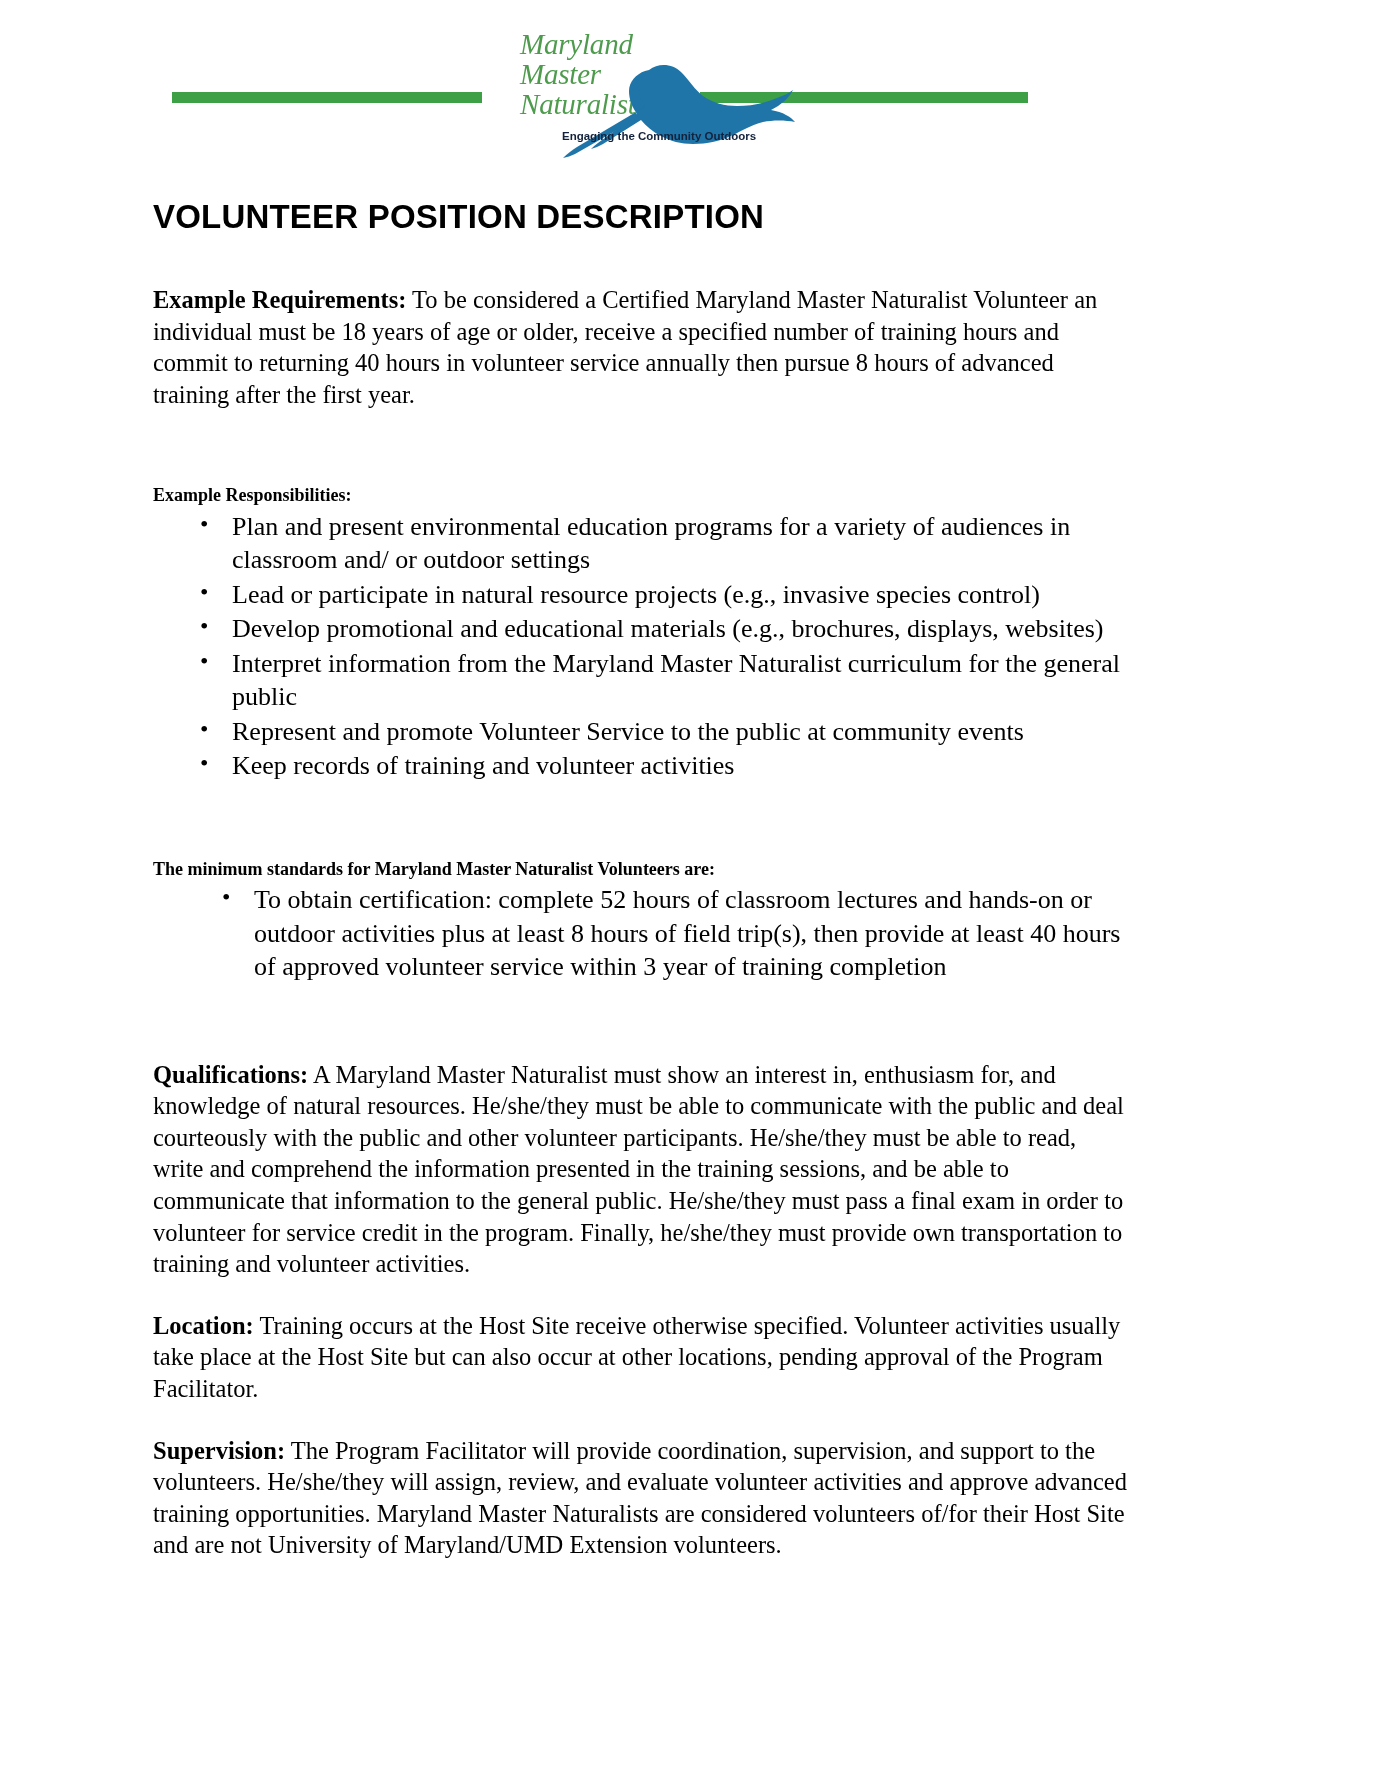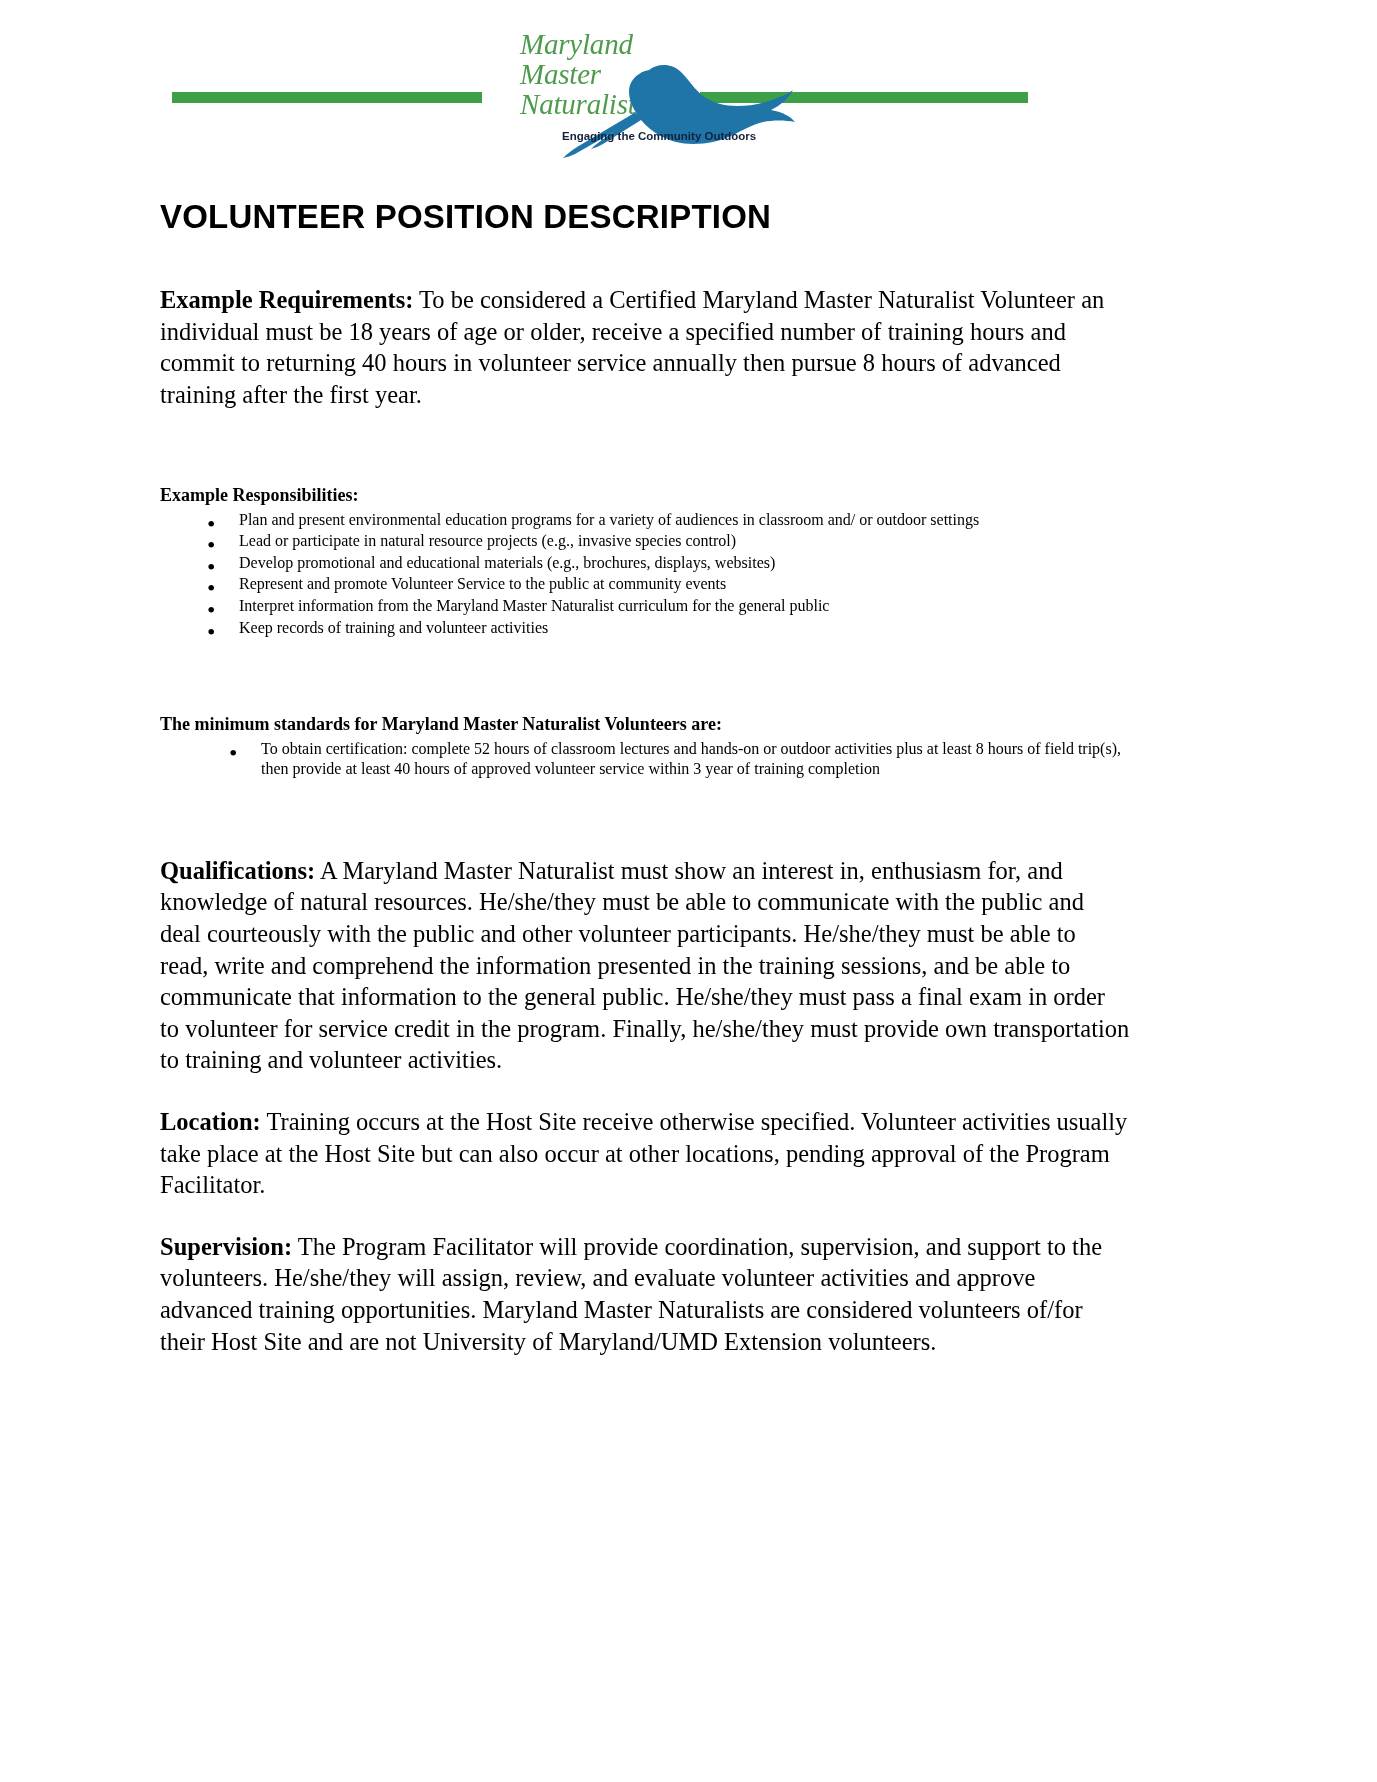--- a/index.html
+++ b/index.html
@@ -66,21 +66,21 @@
     font-family: "Liberation Sans", sans-serif;
     font-weight: bold;
     font-size: 11.5px;
     color: #13223c;
     white-space: nowrap;
   }
 
   
   .body-wrap {
     position: relative;
-    padding: 0 0 0 15px;
+    padding: 0 0 0 8px;
   }
   .doc-title {
     margin: 38px 0 0 145px;
     font-family: "Liberation Sans", sans-serif;
     font-weight: bold;
     font-size: 33px;
     letter-spacing: 0.2px;
     color: #000;
   }
 
@@ -102,21 +102,21 @@
     margin-left: 145px;
     font-size: 18px;
     font-weight: bold;
     line-height: 1.29;
   }
 
   ul.bullets {
     margin: 2px 247px 0 190px;
     padding: 0 0 0 32px;
     list-style: none;
-    font-size: 16px;
+    font-size: 26px;
     line-height: 1.29;
   }
   ul.bullets li {
     position: relative;
     margin: 0 0 1px 0;
     padding-left: 2px;
   }
   ul.bullets li::before {
     content: "\2022";
     position: absolute;
@@ -169,22 +169,22 @@
       <p class="para"><span class="lead">Example Requirements:</span><span>  To be considered a Certified Maryland Master Naturalist Volunteer an individual must be 18 years of age or older, receive a specified number of training hours and commit to returning 40 hours in volunteer service annually then pursue 8 hours of advanced training after the first year.</span></p>
     </div>
 
     <div class="gap-lg"></div>
 
     <div class="heading">Example Responsibilities:</div>
     <ul class="bullets">
       <li>Plan and present environmental education programs for a variety of audiences in classroom and/ or outdoor settings</li>
       <li>Lead or participate in natural resource projects (e.g., invasive species control)</li>
       <li>Develop promotional and educational materials (e.g., brochures, displays, websites)</li>
+      <li>Interpret information from the Maryland Master Naturalist curriculum for the general public</li>
       <li>Represent and promote Volunteer Service to the public at community events</li>
-      <li>Interpret information from the Maryland Master Naturalist curriculum for the general public</li>
       <li>Keep records of training and volunteer activities</li>
     </ul>
 
     <div class="gap-lg"></div>
 
     <div class="heading">The minimum standards for Maryland Master Naturalist Volunteers are:</div>
     <ul class="bullets indent2">
       <li>To obtain certification: complete 52 hours of classroom lectures and hands-on or outdoor activities plus at least 8 hours of field trip(s), then provide at least 40 hours of approved volunteer service within 3 year of training completion</li>
     </ul>
 

